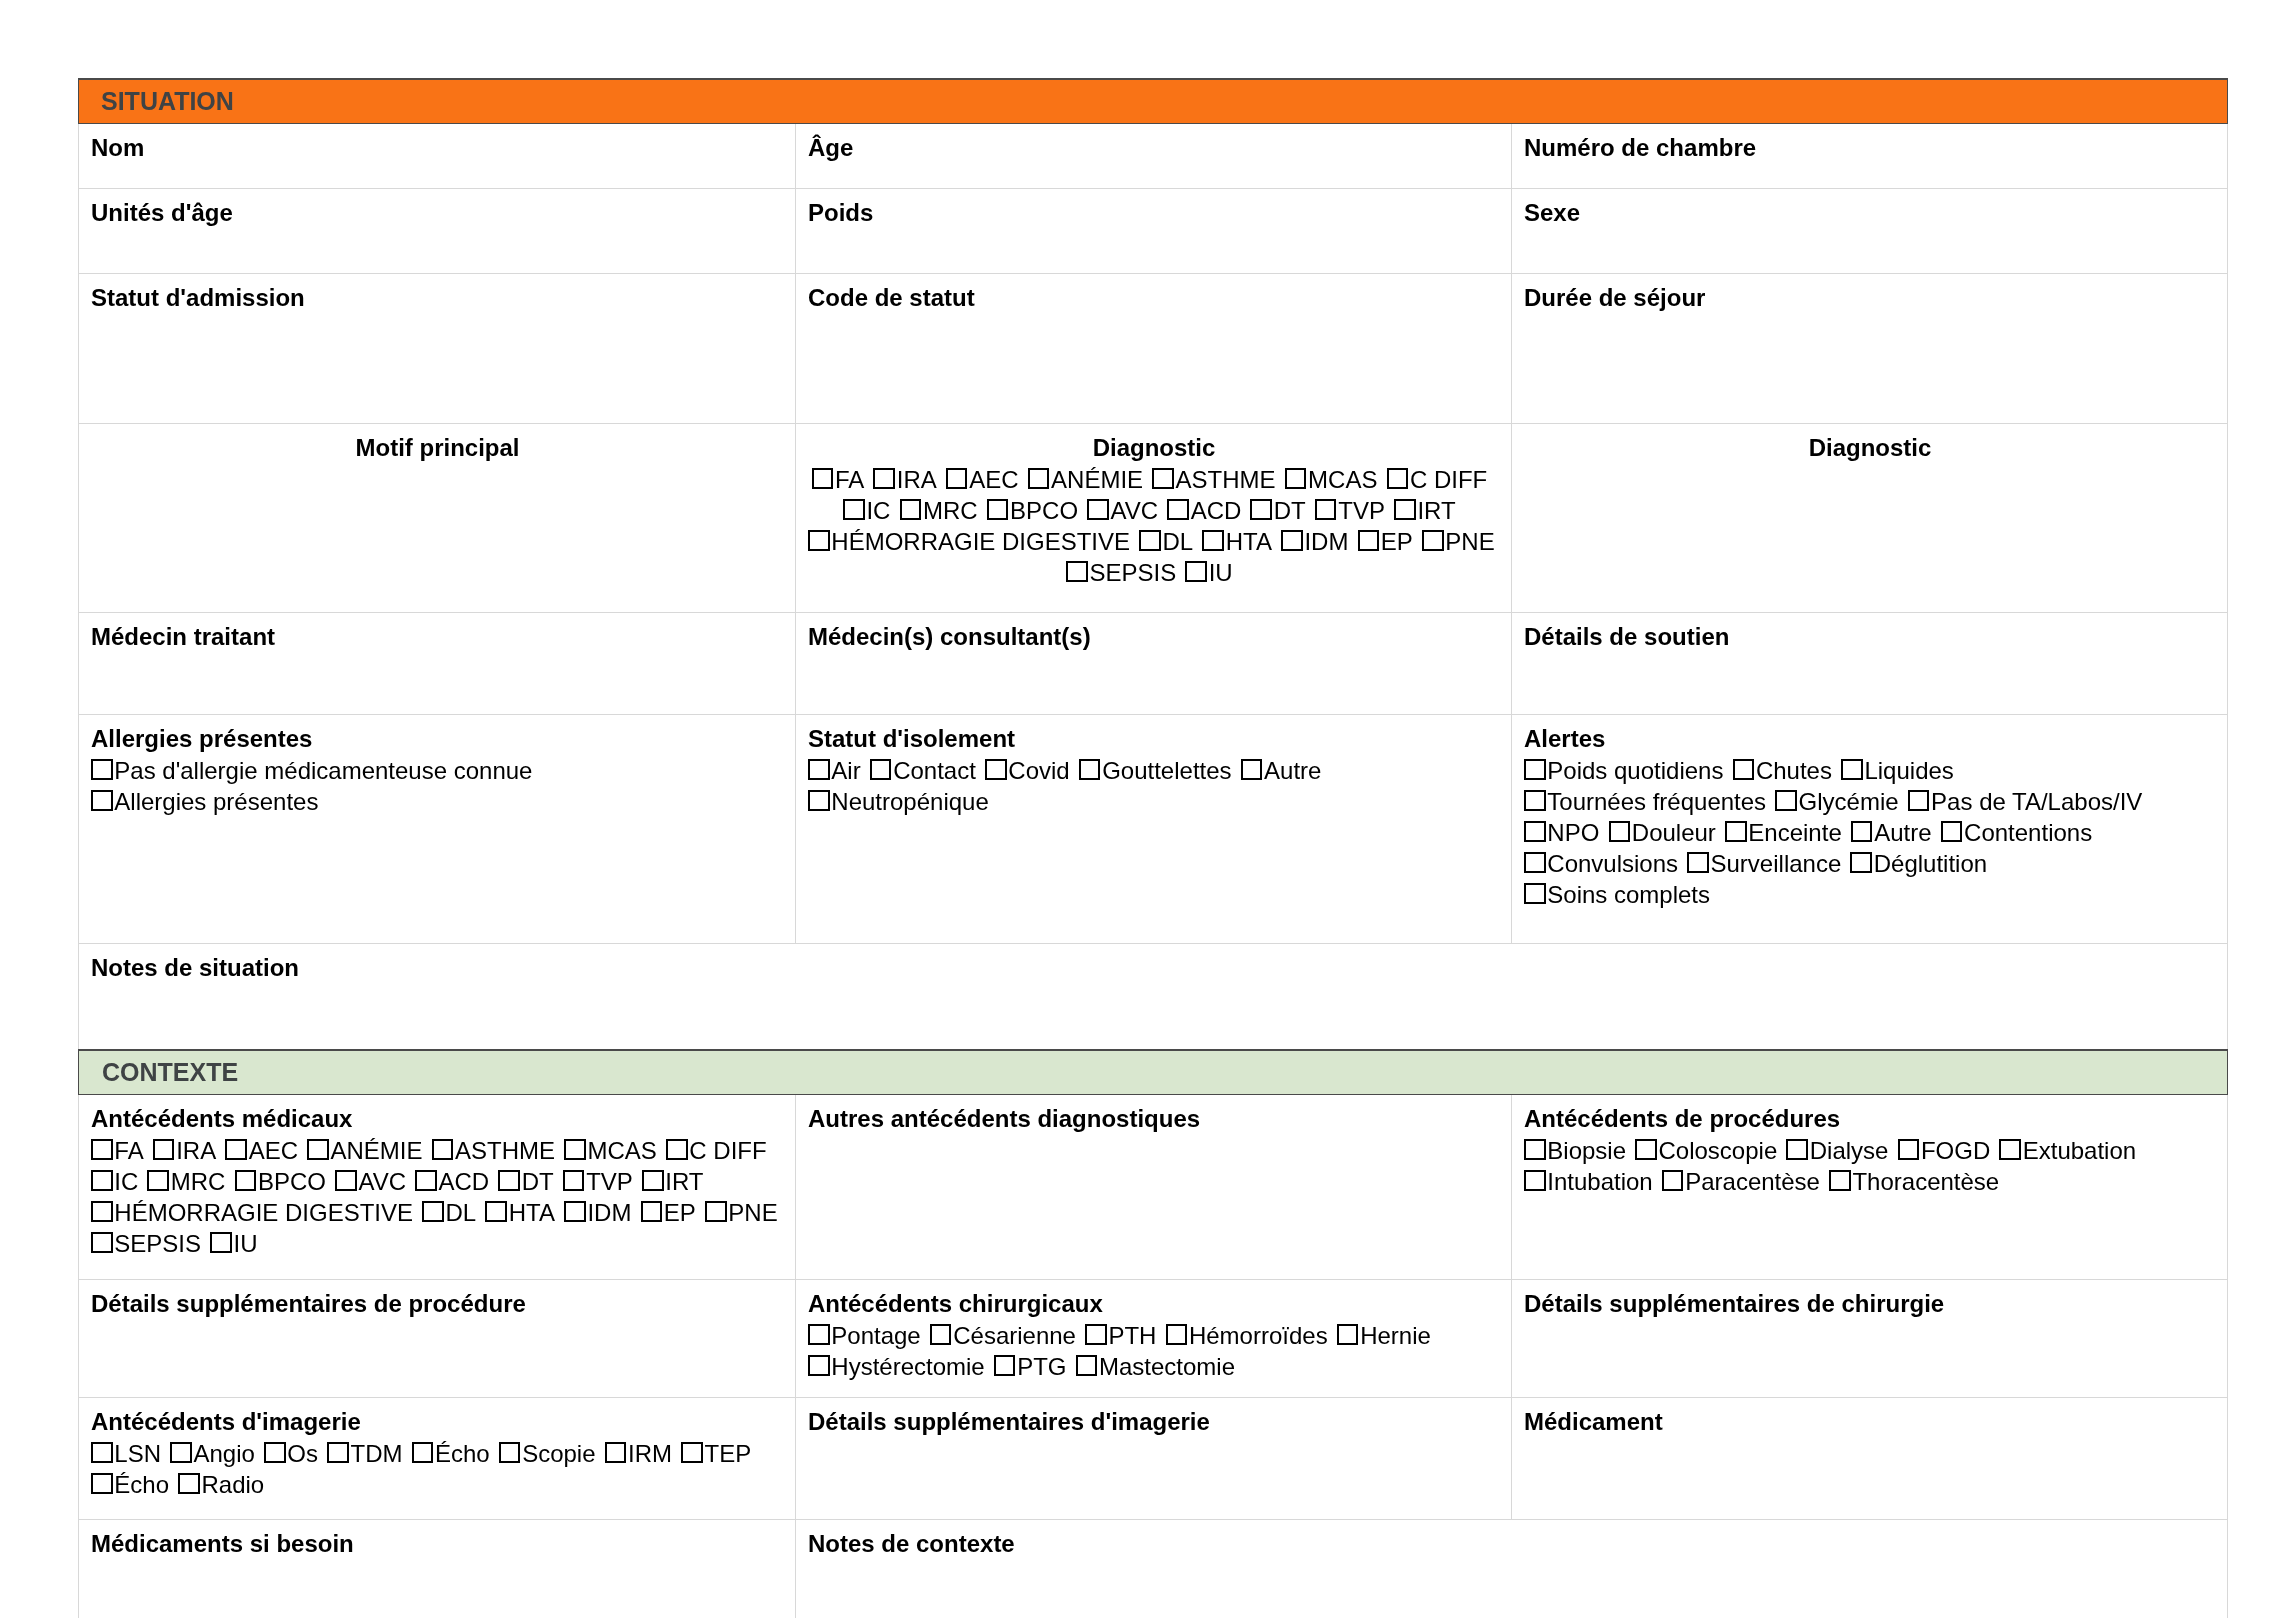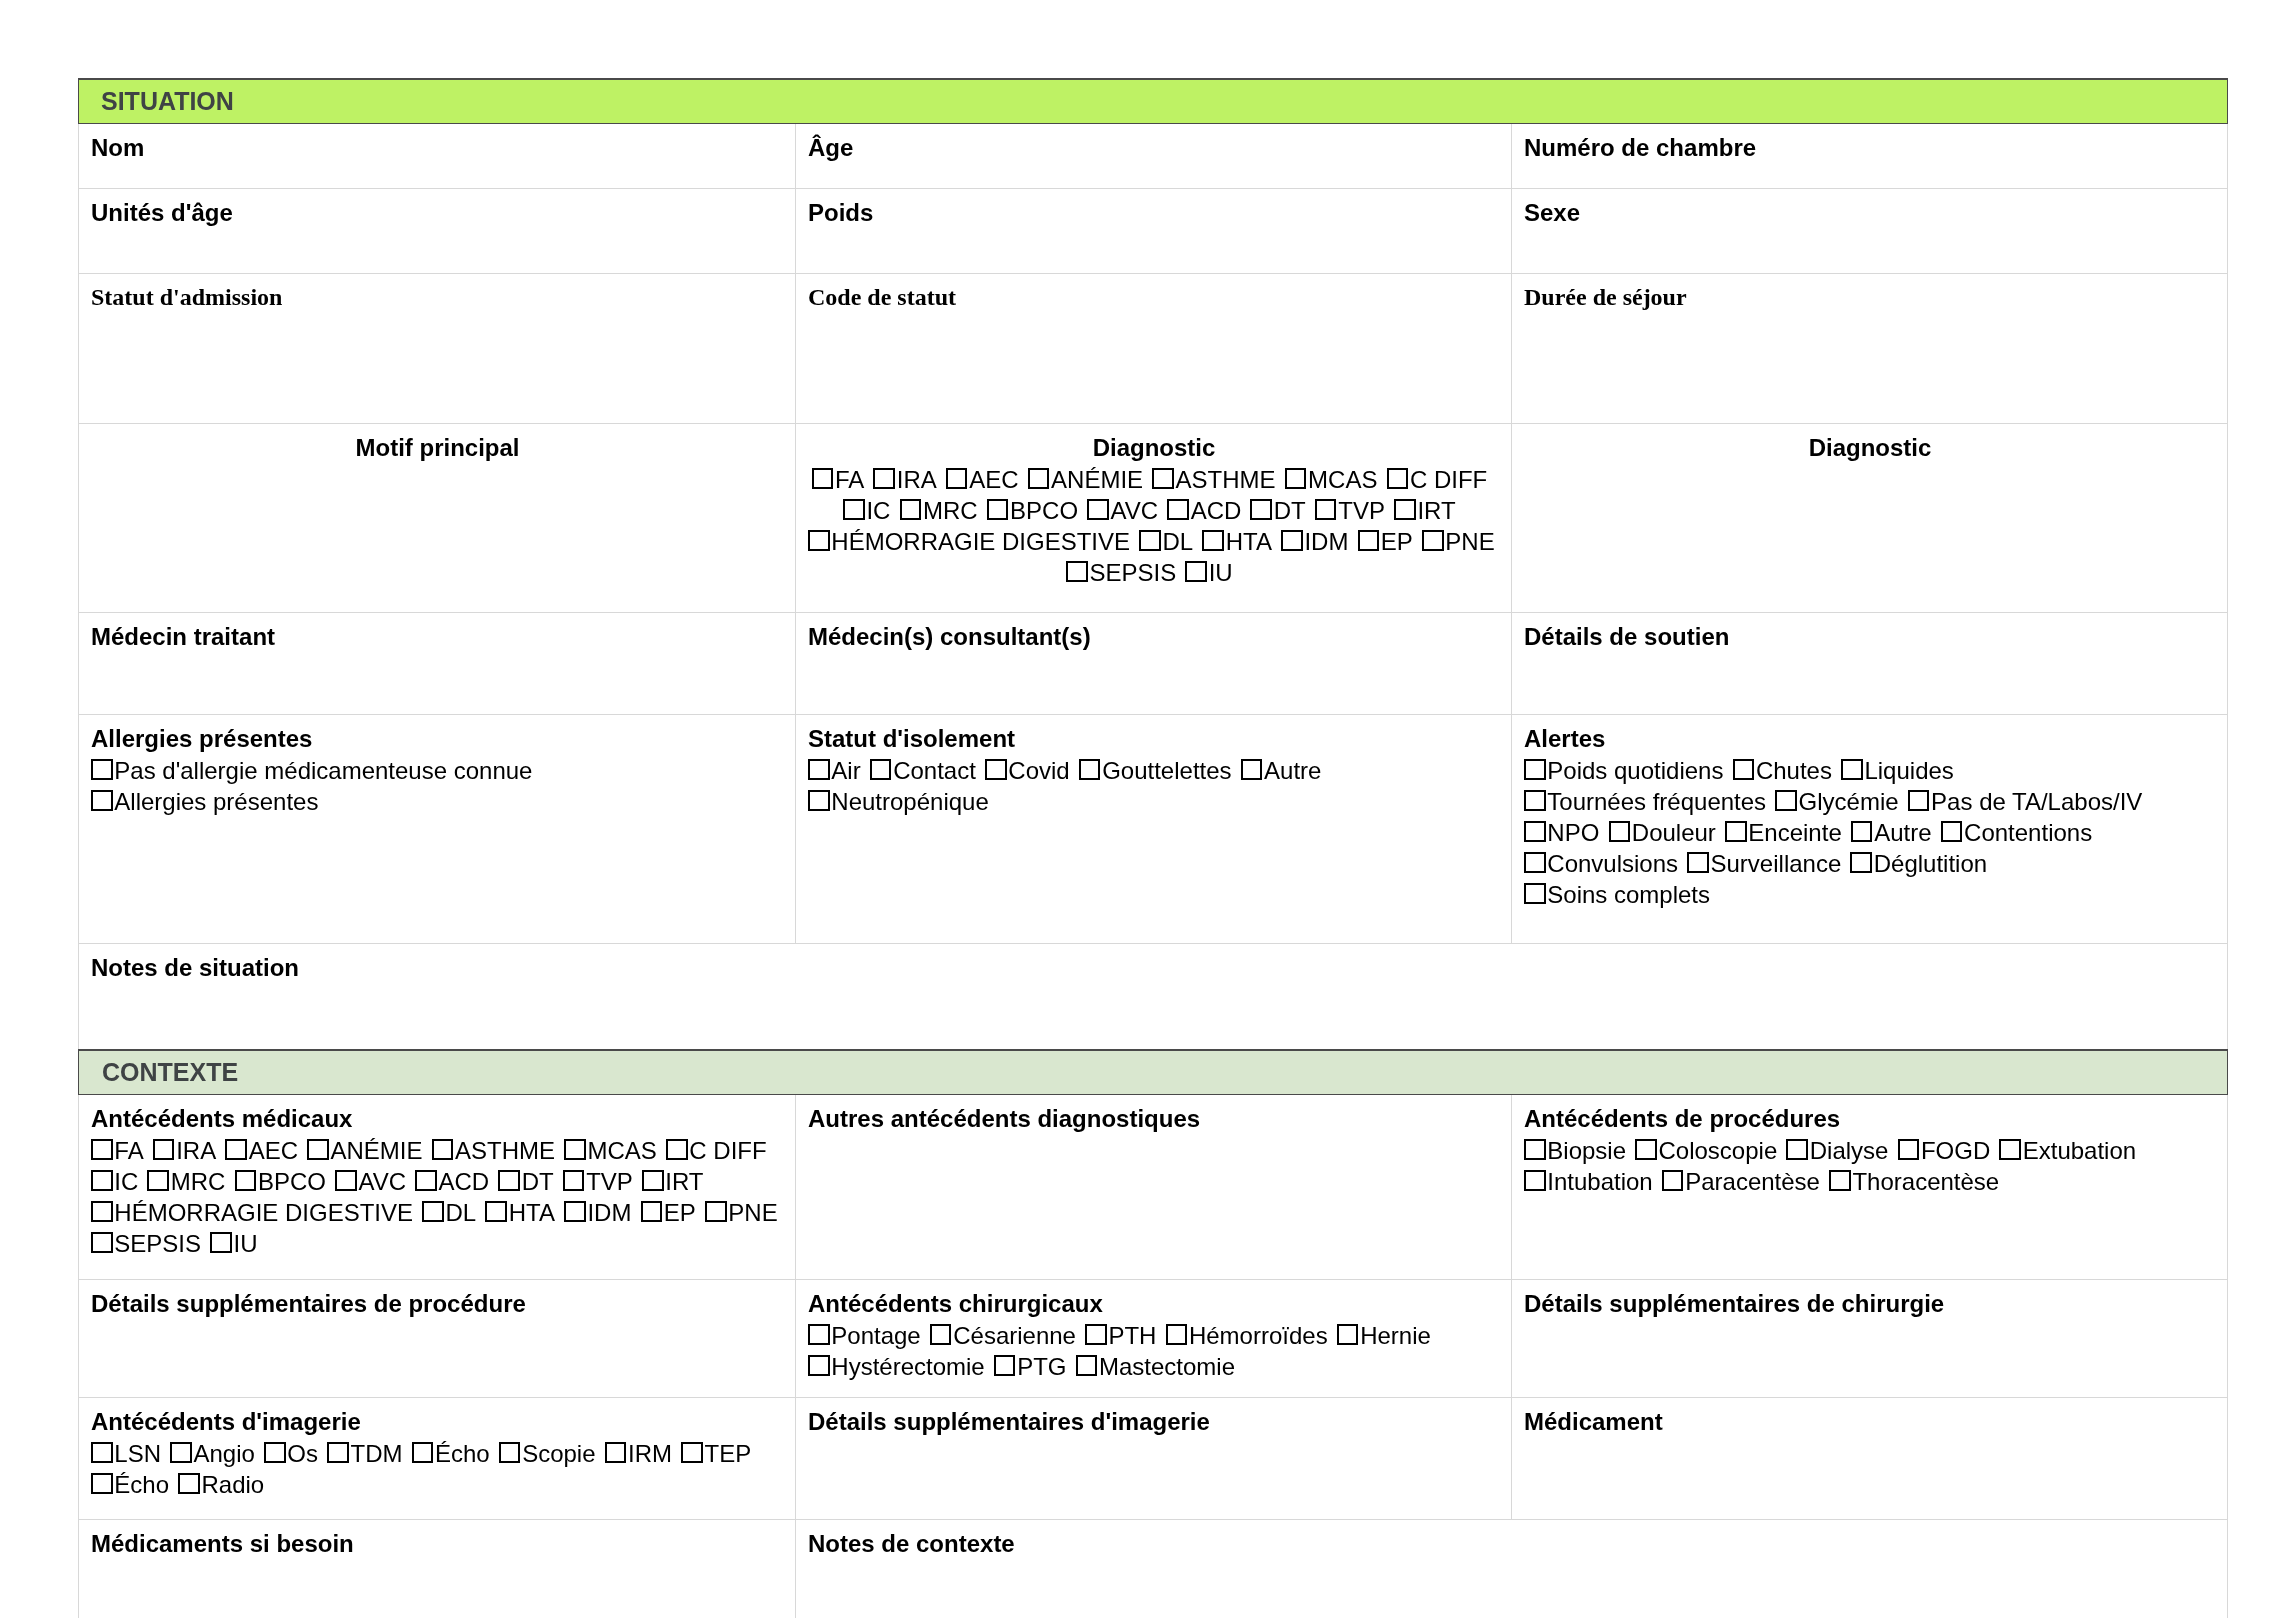--- a/index.html
+++ b/index.html
@@ -54,21 +54,21 @@
     height: 17.5px;
     border: 2.3px solid #000000;
     margin-right: 1.8px;
     vertical-align: -1.8px;
     background: #ffffff;
     box-sizing: content-box;
   }
   tr.h-band { height: 44px; }
   tr.h-r1 { height: 65px; }
   tr.h-r2 { height: 85px; }
-  tr.h-r3 { height: 150px; font-family: Liberation Serif, serif; }
+  tr.h-r3 { height: 150px; }
   tr.h-r4 { height: 189px; text-align: center; }
   tr.h-r5 { height: 102px; }
   tr.h-r6 { height: 229px; }
   tr.h-r7 { height: 107px; }
   tr.h-c1 { height: 185px; }
   tr.h-c2 { height: 118px; }
   tr.h-c3 { height: 122px; }
   tr.h-c4 { height: 157px; }
 </style>
 </head>
@@ -76,21 +76,21 @@
 
 <table class="form-table">
   <colgroup>
     <col style="width:717px">
     <col style="width:716px">
     <col style="width:716px">
   </colgroup>
 
   <tbody>
       <tr class="h-band">
-    <td class="band" colspan="3" style="background-color: #bef264;">
+    <td class="band" colspan="3" style="background-color: #f97316;">
       <span>SITUATION</span>
     </td>
   </tr>
   <tr class="h-r1">
     <td class="cell">
       <div class="label">Nom</div>
     </td>
     <td class="cell">
       <div class="label">Âge</div>
     </td>

